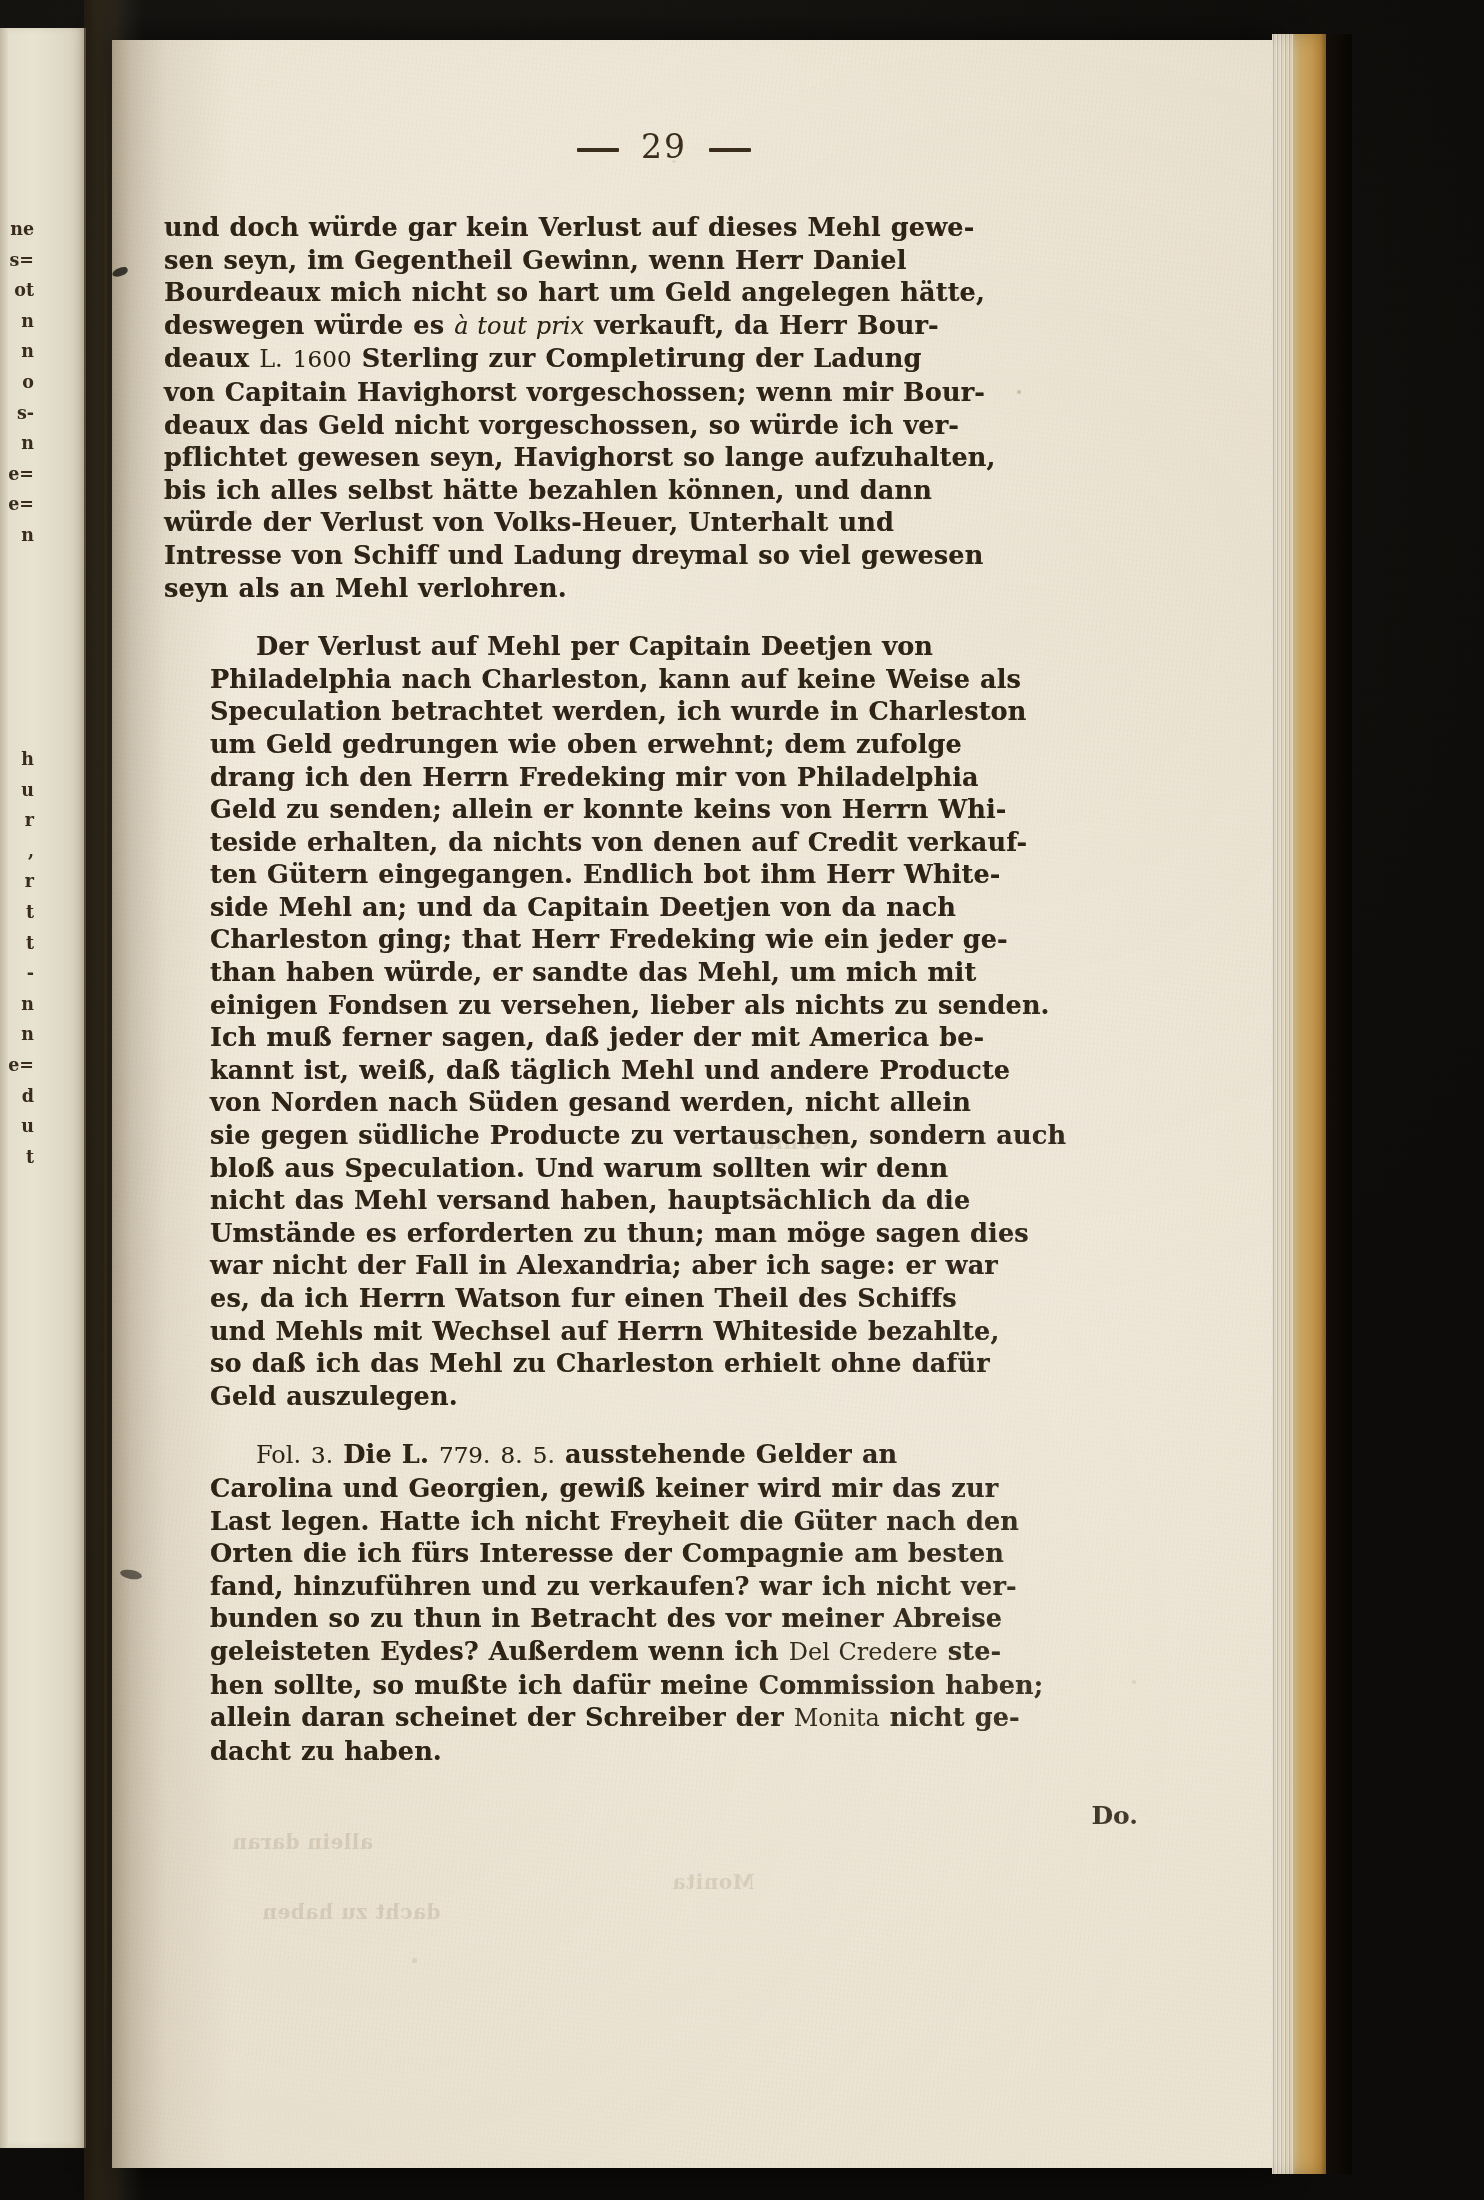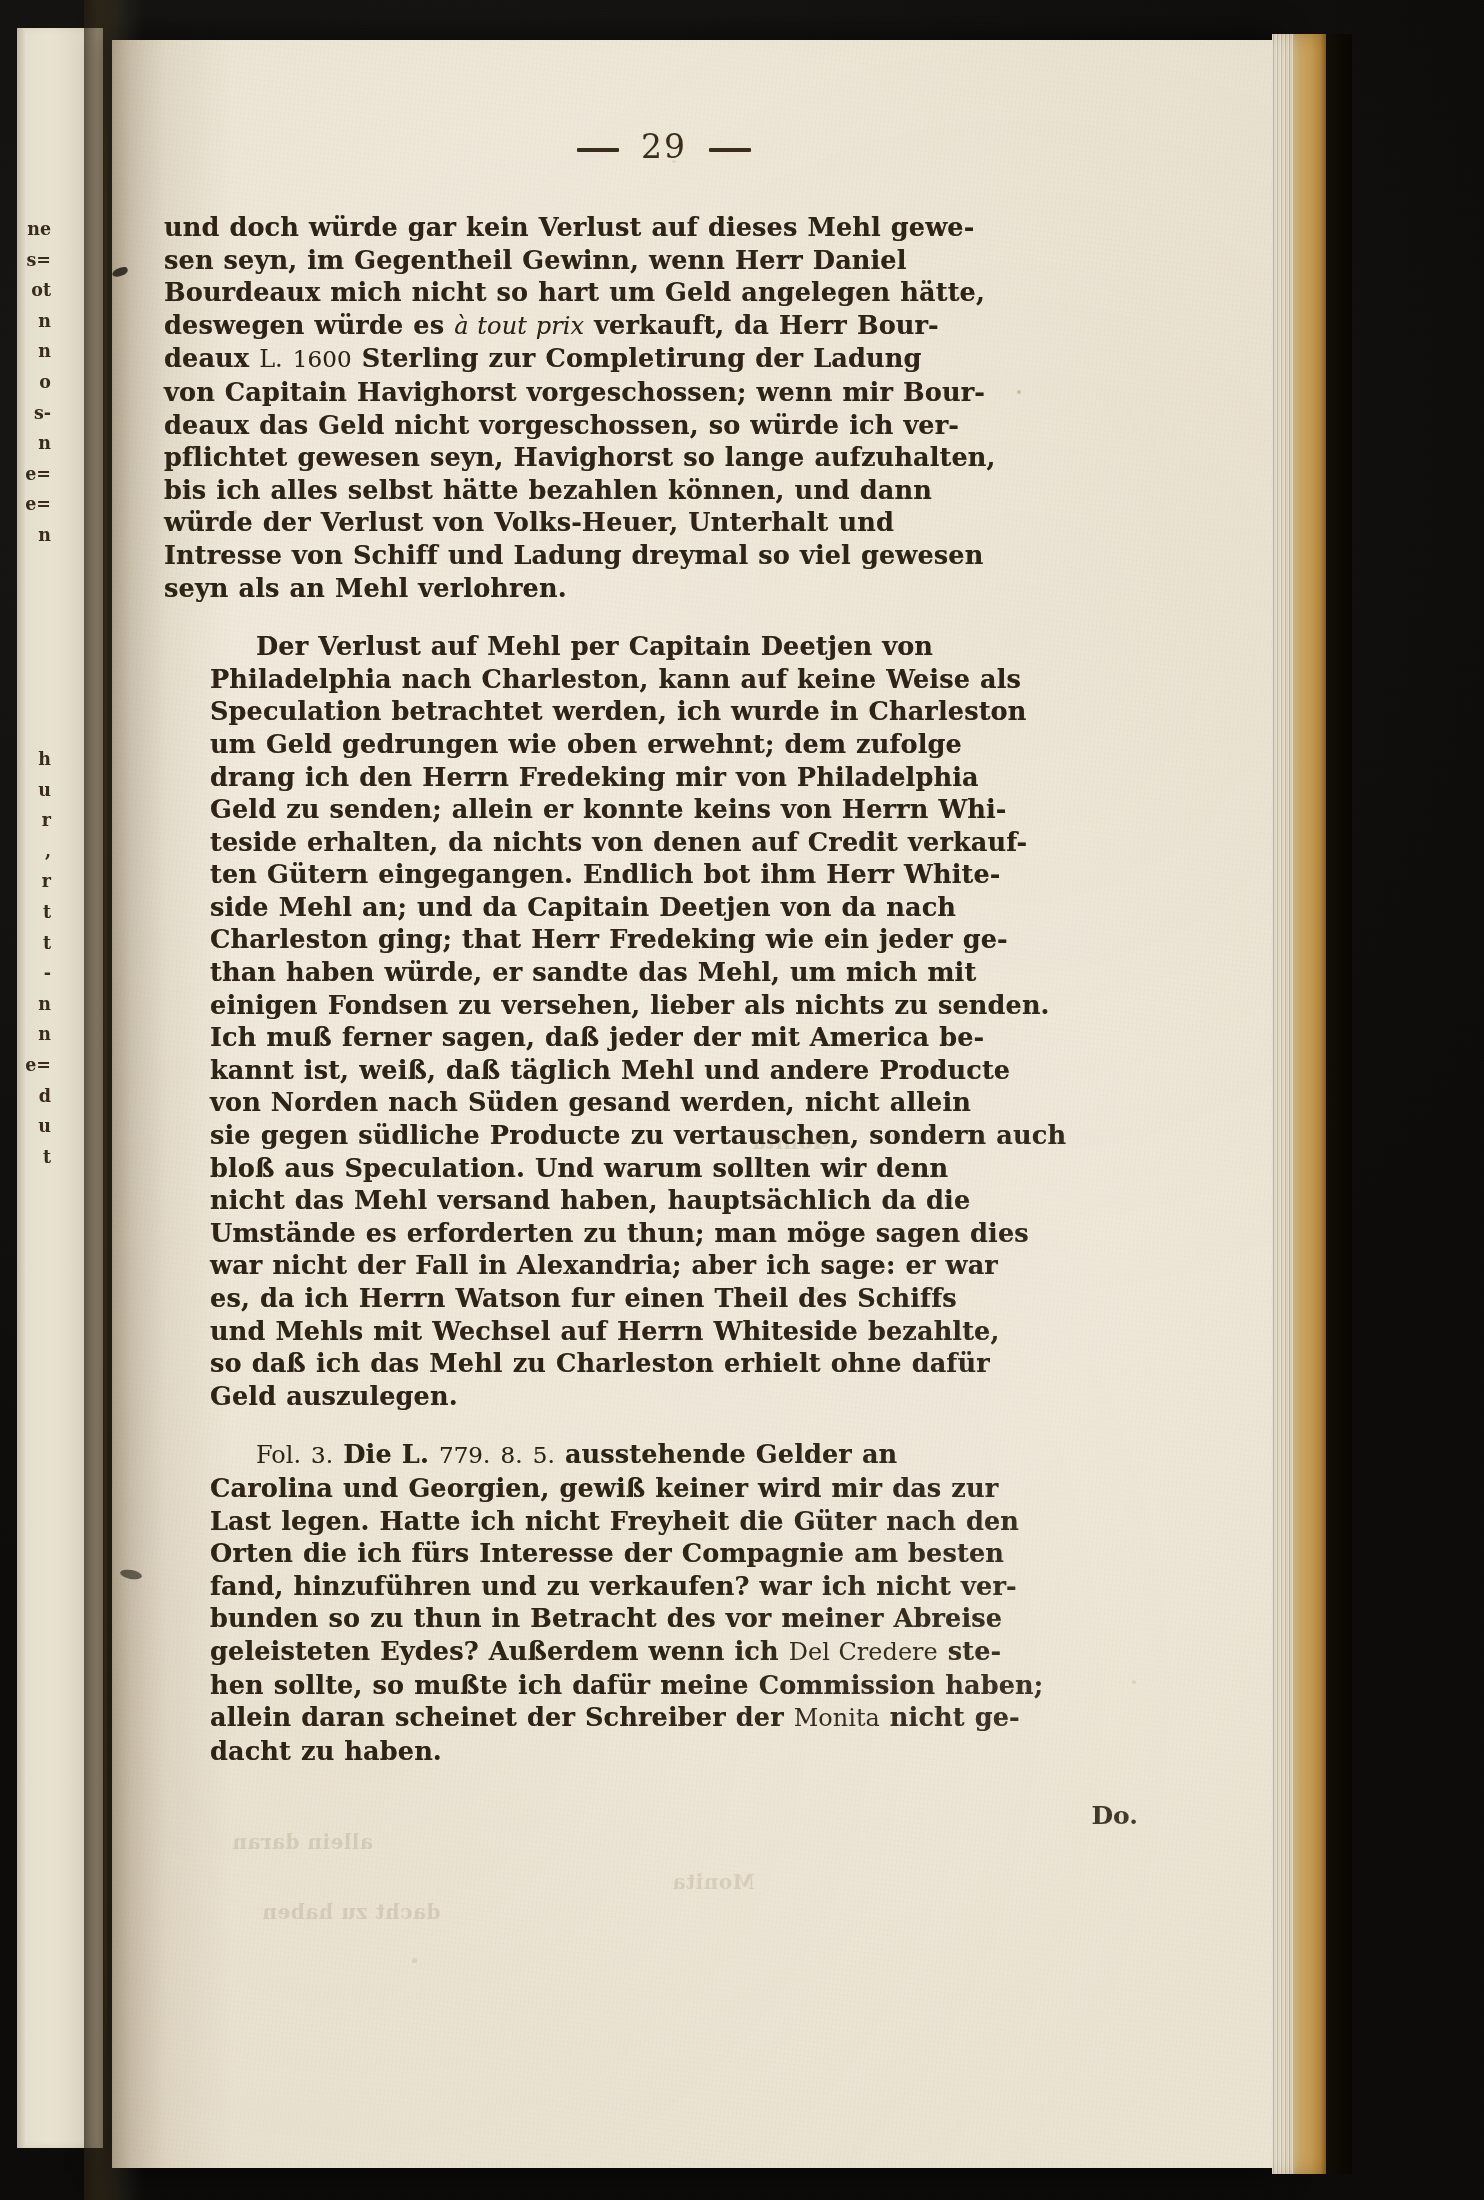--- a/index.html
+++ b/index.html
@@ -13,21 +13,21 @@
       radial-gradient(circle at 30% 20%, #1a1916 0%, #0c0b09 60%),
       #0b0a08;}
   #scan-bg::after{content:"";position:absolute;inset:0;opacity:.5;
     background-image:
       repeating-linear-gradient(0deg, rgba(255,255,255,.012) 0 1px, transparent 1px 3px),
       repeating-linear-gradient(90deg, rgba(255,255,255,.012) 0 1px, transparent 1px 3px);}
 
   
   #left-page{position:absolute;left:0;top:28px;width:86px;height:2120px;
     background:linear-gradient(90deg,#e3ddcb 0%,#e8e2d2 40%,#ddd6c3 80%,#cdc5b0 100%);
-    box-shadow:inset -6px 0 10px -4px rgba(90,75,50,.35);margin-left:17px;}
+    box-shadow:inset -6px 0 10px -4px rgba(90,75,50,.35);}
   #left-page-edge{position:absolute;left:0;top:0;width:8px;height:100%;
     background:linear-gradient(90deg,#b9b09a,#ded7c6);opacity:.8;}
   .lp-frag{position:absolute;right:52px;font-family:"DejaVu Serif",serif;
     font-size:19px;line-height:30.6px;color:#3a2c1d;white-space:nowrap;
     text-align:right;transform:scaleX(.92);transform-origin:right center;
     font-weight:700;}
   #lp-col1{top:185px;}
   #lp-col2{top:715px;}
 
   

